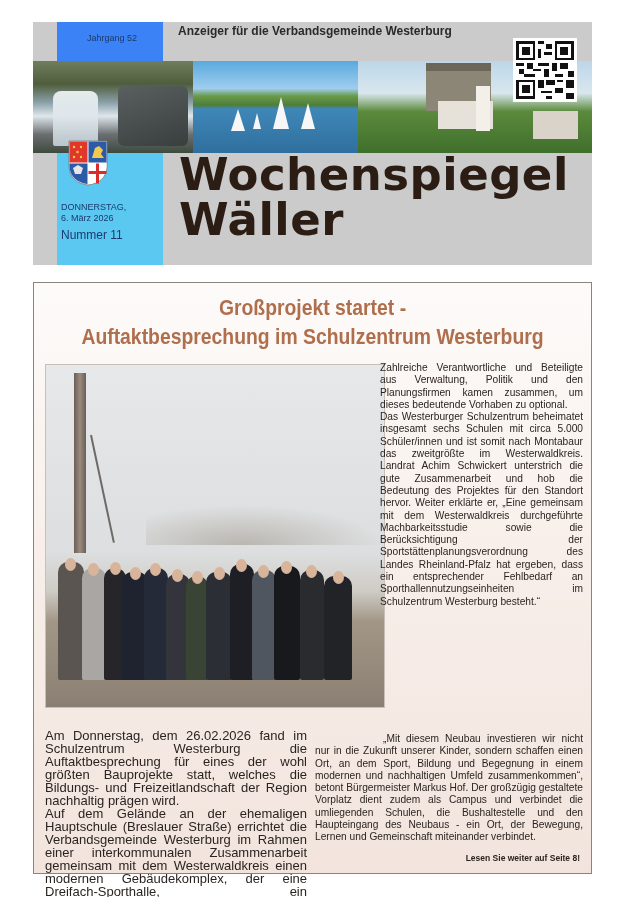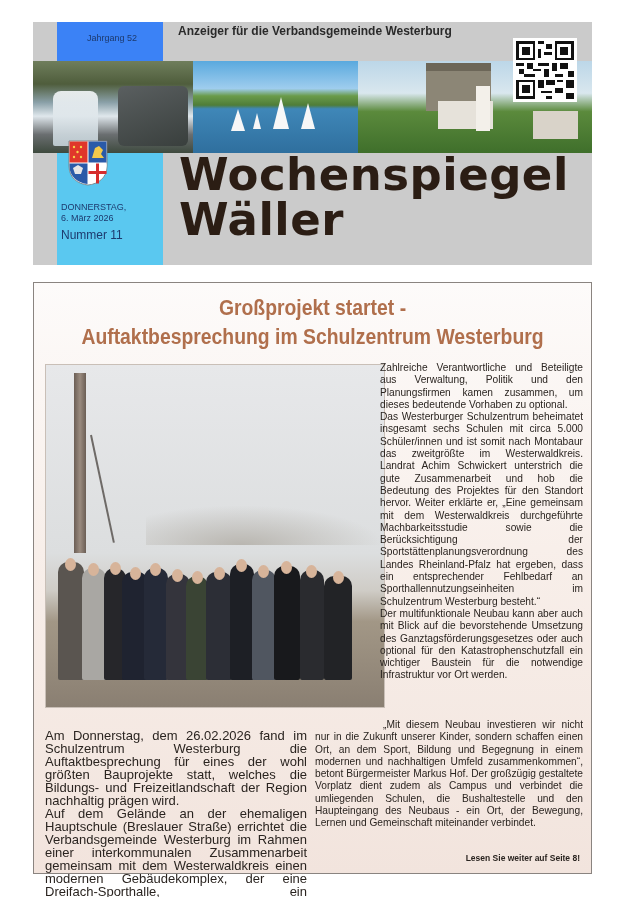--- a/index.html
+++ b/index.html
@@ -38,21 +38,21 @@
   .photo { position: absolute; left: 11px; top: 81px; width: 338px; height: 342px; border: 1px solid #c9bfb7; overflow: hidden; background: linear-gradient(180deg, #e7e8ea 0%, #dcdedf 55%, #cfccc6 66%, #a29786 75%, #8a7f72 100%); }
   .rig { position: absolute; left: 28px; top: 8px; width: 12px; height: 180px; background: linear-gradient(90deg, #6b5e55, #9a8b7f, #6b5e55); }
   .rig-cable { position: absolute; left: 44px; top: 70px; width: 2px; height: 110px; background: #6e6a67; transform: rotate(-12deg); transform-origin: top; }
   .trees { position: absolute; left: 100px; top: 140px; width: 238px; height: 40px; background: radial-gradient(ellipse at 40% 100%, #b9b6b0 0%, rgba(210,210,208,0) 70%); }
   .crowd { position: absolute; left: 10px; top: 165px; width: 325px; height: 150px; }
   .person { position: absolute; bottom: 0; border-radius: 10px 10px 2px 2px; }
   .head { position: absolute; width: 11px; height: 13px; border-radius: 50%; background: #d7b49a; }
 
   .col-right { position: absolute; left: 346px; top: 79px; width: 203px; font-size: 10.2px; line-height: 12.3px; color: #2a2420; text-align: justify; }
   .col-left { position: absolute; left: 11px; top: 446px; width: 262px; font-size: 13px; line-height: 13px; color: #2a2420; text-align: justify; }
-  .col-mid { position: absolute; left: 281px; top: 436px; width: 268px; font-size: 10.2px; line-height: 12.3px; color: #2a2420; text-align: justify; }
+  .col-mid { position: absolute; left: 281px; top: 450px; width: 268px; font-size: 10.2px; line-height: 12.3px; color: #2a2420; text-align: justify; }
   .col-right p, .col-left p, .col-mid p { margin: 0; }
   .indent-first { text-indent: 68px; }
   .continue { position: absolute; right: 11px; top: 570px; font-size: 8.5px; font-weight: bold; color: #2a2420; }
 </style>
 </head>
 <body>
 
 <div class="masthead">
   <div class="blue-panel-top">
     <span class="volume">Jahrgang 52</span>
@@ -184,21 +184,20 @@
       <div class="person" style="left:244px;width:24px;height:110px;background:#2a2b2f;"></div>
         <div class="head" style="left:250px;top:35px;"></div>
       <div class="person" style="left:268px;width:28px;height:104px;background:#222326;"></div>
         <div class="head" style="left:277px;top:41px;"></div>
     </div>
   </div>
 
   <div class="col-right">
     <p>Zahlreiche Verantwortliche und Beteiligte aus Verwaltung, Politik und den Planungsfirmen kamen zusammen, um dieses bedeutende Vorhaben zu optional.</p>
     <p>Das Westerburger Schulzentrum beheimatet insgesamt sechs Schulen mit circa 5.000 Schüler/innen und ist somit nach Montabaur das zweitgrößte im Westerwaldkreis. Landrat Achim Schwickert unterstrich die gute Zusammenarbeit und hob die Bedeutung des Projektes für den Standort hervor. Weiter erklärte er, „Eine gemeinsam mit dem Westerwaldkreis durchgeführte Machbarkeitsstudie sowie die Berücksichtigung der Sportstättenplanungsverordnung des Landes Rheinland-Pfalz hat ergeben, dass ein entsprechender Fehlbedarf an Sporthallennutzungseinheiten im Schulzentrum Westerburg besteht.“</p>
-    <p>Der multifunktionale Neubau kann aber auch mit Blick auf die bevorstehende Umsetzung des Ganztagsförderungsgesetzes oder auch optional für den Katastrophenschutzfall ein wichtiger Baustein für die notwendige Infrastruktur vor Ort werden.</p>
   </div>
 
   <div class="col-left">
     <p>Am Donnerstag, dem 26.02.2026 fand im Schulzentrum Westerburg die Auftaktbesprechung für eines der wohl größten Bauprojekte statt, welches die Bildungs- und Freizeitlandschaft der Region nachhaltig prägen wird.</p>
     <p>Auf dem Gelände an der ehemaligen Hauptschule (Breslauer Straße) errichtet die Verbandsgemeinde Westerburg im Rahmen einer interkommunalen Zusammenarbeit gemeinsam mit dem Westerwaldkreis einen modernen Gebäudekomplex, der eine Dreifach-Sporthalle, ein Lehrschwimmbecken, eine Zentralmensa und eine Bibliothek vereint.</p>
   </div>
 
   <div class="col-mid">
     <p class="indent-first">„Mit diesem Neubau investieren wir nicht nur in die Zukunft unserer Kinder, sondern schaffen einen Ort, an dem Sport, Bildung und Begegnung in einem modernen und nachhaltigen Umfeld zusammenkommen“, betont Bürgermeister Markus Hof. Der großzügig gestaltete Vorplatz dient zudem als Campus und verbindet die umliegenden Schulen, die Bushaltestelle und den Haupteingang des Neubaus - ein Ort, der Bewegung, Lernen und Gemeinschaft miteinander verbindet.</p>
   </div>

